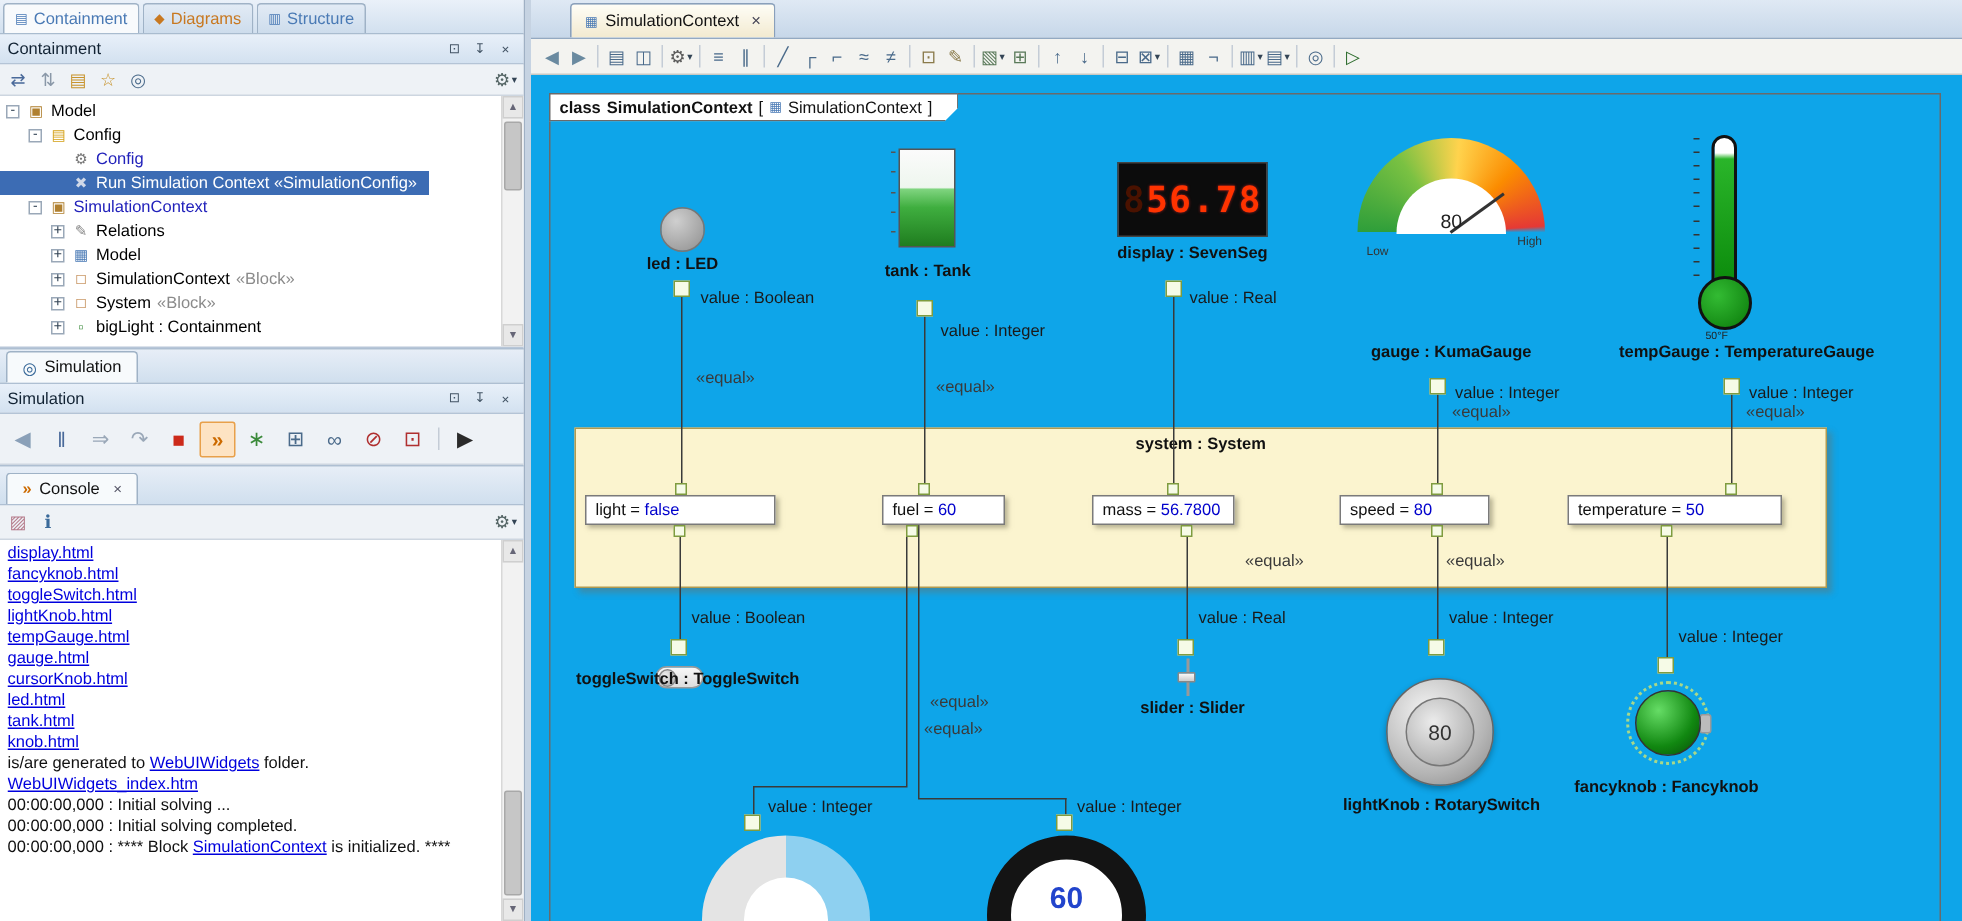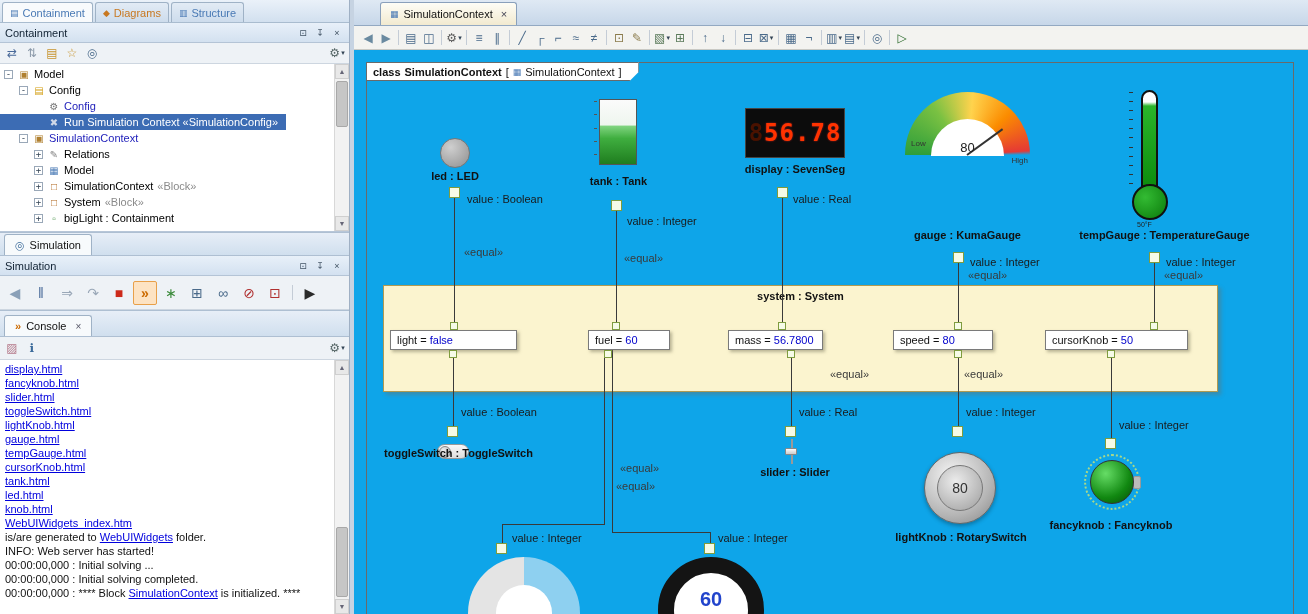--- a/index.html
+++ b/index.html
@@ -90,21 +90,21 @@
 .tank-scale span::after{content:"";display:inline-block;width:3px;height:1px;background:#555;margin-left:1px;vertical-align:2px}
 .tank-body{position:absolute;left:17px;top:3px;width:38px;height:66px;border:1px solid #555;background:linear-gradient(to top,#1f7d1f 0%,#3fae3f 40%,#7fd47f 59%,#eef6ee 61%,#fbfbfb 100%)}
 .sevenseg{width:100px;height:50px;background:#0c0c0c;border:1px solid #444;display:flex;align-items:center;justify-content:center;font-family:"DejaVu Sans Mono",monospace;font-weight:bold;font-size:24px;letter-spacing:1px}
 .seg-dim{color:#4a1200}
 .seg-val{color:#ff3300;text-shadow:0 0 2px #a22}
 .kuma{width:125px;height:78px}
 .kuma-arc{position:absolute;left:0;top:0;width:125px;height:63px;border-radius:125px 125px 0 0;background:conic-gradient(from 270deg at 50% 100%,#2e9e3a 0deg,#7ac142 55deg,#ffd34d 95deg,#fb8c00 135deg,#e53935 176deg,rgba(255,255,255,0) 180deg)}
 .kuma-hole{position:absolute;left:26px;top:27px;width:73px;height:37px;border-radius:73px 73px 0 0;background:#fff}
 .kuma-needle{position:absolute;left:61px;top:19px;width:2px;height:44px;background:#333;transform-origin:50% 100%;transform:rotate(54deg)}
 .kuma-value{position:absolute;left:0;right:0;top:48px;text-align:center;font-size:13px;color:#222}
-.kuma-low{position:absolute;left:6px;top:47px;font-size:8px;color:#333}
+.kuma-low{position:absolute;left:6px;top:71px;font-size:8px;color:#333}
 .kuma-high{position:absolute;right:2px;top:64px;font-size:8px;color:#333}
 .thermo{width:120px;height:140px}
 .th-scale{position:absolute;left:10px;top:0;width:24px;height:100px;display:flex;flex-direction:column;justify-content:space-between;align-items:flex-end;font-size:7.5px;color:#111}
 .th-scale span::after{content:"";display:inline-block;width:4px;height:1px;background:#333;margin-left:1px;vertical-align:2px}
 .th-tube{position:absolute;left:42px;top:2px;width:17px;height:104px;border:2px solid #111;border-radius:9px 9px 0 0;background:linear-gradient(to top,#0b8a0b 0%,#2ab52a 86%,#ffffff 90%)}
 .th-bulb{position:absolute;left:33px;top:96px;width:36px;height:36px;border-radius:50%;border:2px solid #111;background:radial-gradient(circle at 35% 35%,#33bb33,#0a7a0a)}
 .th-read{position:absolute;left:38px;top:133px;font-size:7px;color:#222}
 .toggle{width:32px;height:15px;border-radius:8px;background:linear-gradient(#f8f8f8,#ddd);border:1px solid #999}
 .toggle-knob{position:absolute;left:1px;top:1px;width:12px;height:12px;border-radius:50%;background:radial-gradient(circle at 35% 30%,#eee,#aaa);border:1px solid #888}
 .sliderw{width:15px;height:25px}
@@ -354,32 +354,30 @@
         <span>⚙</span>
           <span class="caret">▾</span>
       </span>
     </div>
 
     <div class="console">
       <div class="console-lines">
 
       <div class="console-line"><span class="lnk">display.html</span></div>
           <div class="console-line"><span class="lnk">fancyknob.html</span></div>
-          <div class="console-line"><span class="lnk">slider.html</span></div>
           <div class="console-line"><span class="lnk">toggleSwitch.html</span></div>
           <div class="console-line"><span class="lnk">lightKnob.html</span></div>
+          <div class="console-line"><span class="lnk">tempGauge.html</span></div>
           <div class="console-line"><span class="lnk">gauge.html</span></div>
-          <div class="console-line"><span class="lnk">tempGauge.html</span></div>
           <div class="console-line"><span class="lnk">cursorKnob.html</span></div>
+          <div class="console-line"><span class="lnk">led.html</span></div>
           <div class="console-line"><span class="lnk">tank.html</span></div>
-          <div class="console-line"><span class="lnk">led.html</span></div>
           <div class="console-line"><span class="lnk">knob.html</span></div>
+          <div class="console-line"><span>is/are generated to </span><span class="lnk">WebUIWidgets</span><span> folder.</span></div>
           <div class="console-line"><span class="lnk">WebUIWidgets_index.htm</span></div>
-          <div class="console-line"><span>is/are generated to </span><span class="lnk">WebUIWidgets</span><span> folder.</span></div>
-          <div class="console-line"><span>INFO: Web server has started!</span></div>
           <div class="console-line"><span>00:00:00,000 : Initial solving ...</span></div>
           <div class="console-line"><span>00:00:00,000 : Initial solving completed.</span></div>
           <div class="console-line"><span>00:00:00,000 : **** Block </span><span class="lnk">SimulationContext</span><span> is initialized. ****</span></div>
         </div>
       <div class="sbar">
         <span class="sb-btn sb-up">▲</span>
         <span class="sb-btn sb-down">▼</span>
         <span class="sb-thumb"></span>
       </div>
     </div>
@@ -541,21 +539,21 @@
           <span>mass</span>
           <span class="veq"> = </span>
           <span class="vval">56.7800</span>
         </div>
       <div class="vbox" style="left:539px;width:100px">
           <span>speed</span>
           <span class="veq"> = </span>
           <span class="vval">80</span>
         </div>
       <div class="vbox" style="left:691px;width:143px">
-          <span>cursorKnob</span>
+          <span>temperature</span>
           <span class="veq"> = </span>
           <span class="vval">50</span>
         </div>
 
       <div class="mport" style="left:96px;top:272px"></div>
       <div class="mport" style="left:258px;top:272px"></div>
       <div class="mport" style="left:424px;top:272px"></div>
       <div class="mport" style="left:600px;top:272px"></div>
       <div class="mport" style="left:796px;top:272px"></div>
       <div class="mport" style="left:95px;top:300px"></div>

